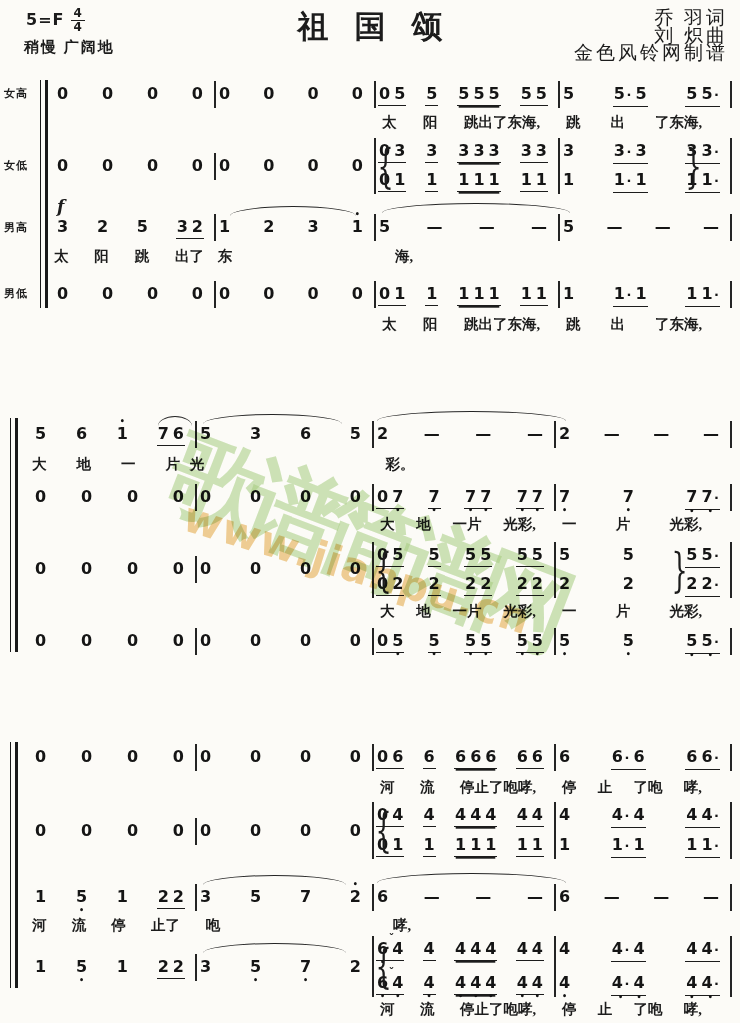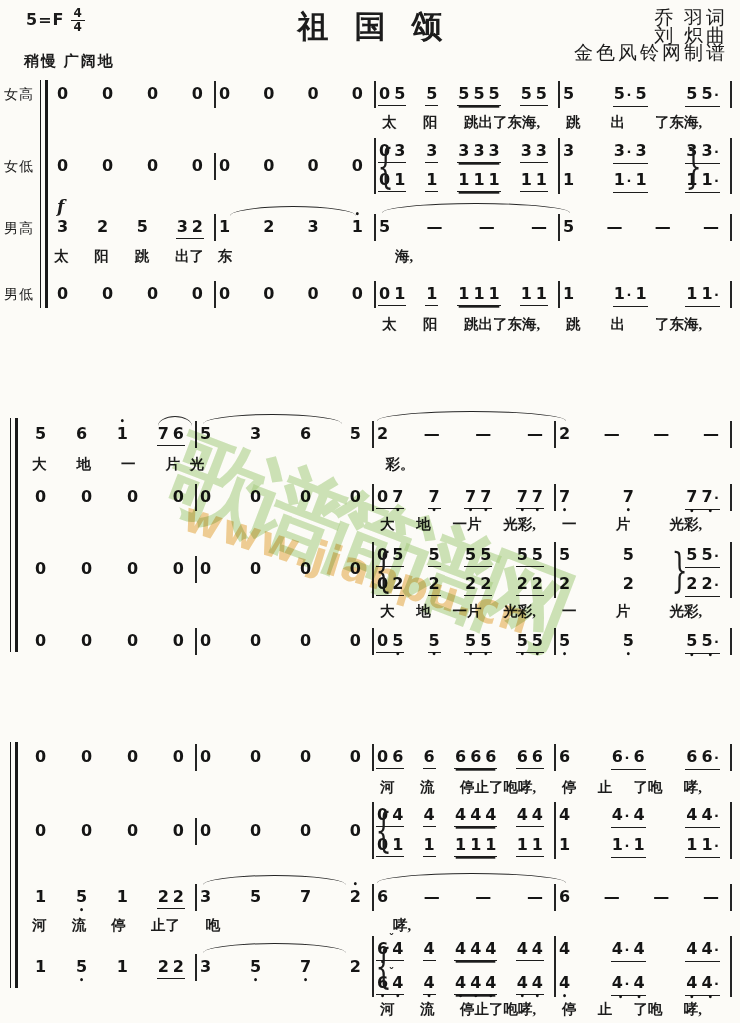--- a/index.html
+++ b/index.html
@@ -3,26 +3,26 @@
 <meta charset="utf-8">
 <style>
   html,body{margin:0;padding:0;background:#888;}
   #page{position:relative;width:740px;height:1023px;margin:0 auto;background:#fcfbf7;overflow:hidden;
         font-family:"Liberation Serif",serif;color:#1c1c1c;}
   
   .hdr-key{position:absolute;left:26px;top:8px;font:bold 16px "DejaVu Sans",sans-serif;letter-spacing:1px;}
   .frac{display:inline-block;vertical-align:-6px;margin-left:7px;text-align:center;font:bold 12px "DejaVu Sans",sans-serif;line-height:11px;}
   .frac .num{display:block;border-bottom:1.6px solid #1c1c1c;padding:0 2px 1px;}
   .frac .den{display:block;padding-top:1px;}
-  .hdr-tempo{position:absolute;left:24px;top:52px;font-weight:bold;font-size:15px;letter-spacing:2px;}
+  .hdr-tempo{position:absolute;left:24px;top:38px;font-weight:bold;font-size:15px;letter-spacing:2px;}
   .hdr-title{position:absolute;left:0;right:0;top:6px;text-align:center;font-size:31px;font-weight:bold;letter-spacing:26px;text-indent:26px;}
   .credit{position:absolute;right:12px;font-size:19px;letter-spacing:3px;white-space:nowrap;}
   
   .brk{position:absolute;width:4px;border-left:1.5px solid #1a1a1a;border-right:3.5px solid #1a1a1a;}
-  .vlabel{position:absolute;font-size:14px;font-weight:normal;letter-spacing:1px;}
+  .vlabel{position:absolute;font-size:11px;font-weight:bold;letter-spacing:1px;}
   .measure{position:absolute;display:flex;justify-content:space-between;align-items:flex-start;height:22px;}
   .grp{display:inline-flex;gap:4px;padding:0 1px 2px;}
   .grp.u1{border-bottom:1.7px solid #1c1c1c;}
   .grp.u2{border-bottom:1.7px solid #1c1c1c;box-shadow:0 3.4px 0 -1.7px #1c1c1c;}
   .note{position:relative;display:inline-block;font:bold 16px "DejaVu Sans",sans-serif;line-height:18px;color:#151515;}
   .hd{position:absolute;top:-7px;left:50%;transform:translateX(-50%);font-size:8px;line-height:8px;}
   .ld{position:absolute;bottom:-9px;left:50%;transform:translateX(-50%);font-size:8px;line-height:8px;}
   .ad{font-size:13px;margin-left:1.5px;}
   .bm{position:absolute;top:-6px;right:-6px;font-size:11px;line-height:10px;}
   .bl{position:absolute;width:1.8px;background:#242424;}

